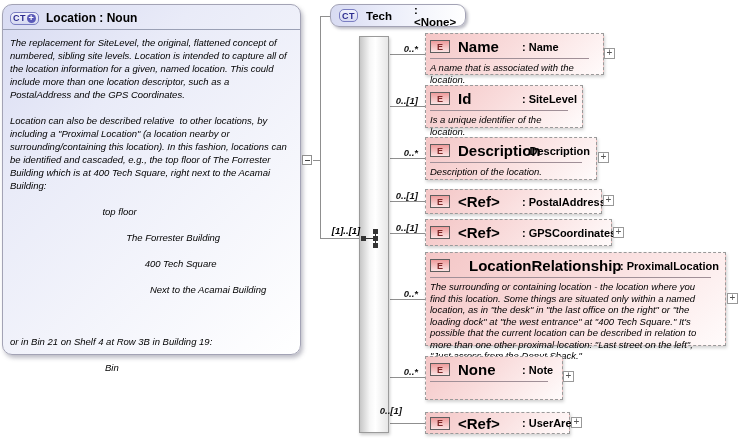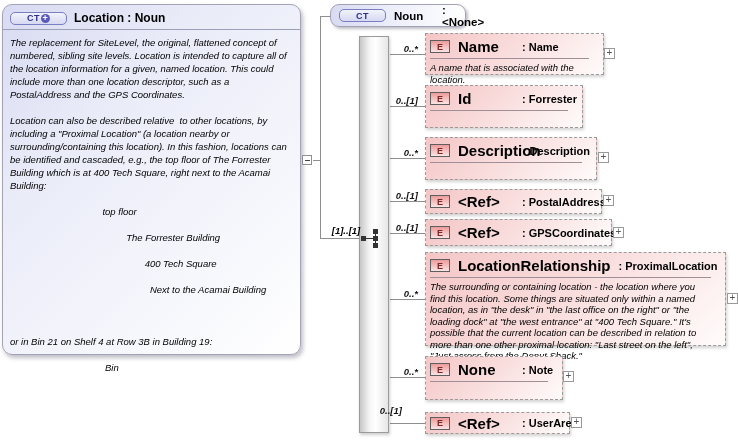--- a/index.html
+++ b/index.html
@@ -30,21 +30,21 @@
   .annot-title{font-weight:bold;font-size:12px;}
   .annot-body{
     padding:6px 7px;
     font-style:italic;font-size:9.5px;line-height:13px;
     white-space:pre-wrap;
   }
 
   
   .ct-tag{
     display:inline-flex;align-items:center;justify-content:center;
-    height:13px;padding:0 16px;box-sizing:border-box;
+    height:13px;padding:0 2px;box-sizing:border-box;
     border:1.5px solid #7a7ec2;border-radius:5px;
     background:linear-gradient(#f2f3fc,#d6d9f1);
     color:#2d2d8f;font-weight:bold;font-size:9px;letter-spacing:.5px;
   }
   .ct-plusdot{
     display:inline-block;width:9px;height:9px;border-radius:50%;
     background:#5a5ab8;color:#fff;font-size:9px;line-height:9px;
     text-align:center;margin-left:1px;font-weight:bold;
   }
 
@@ -87,21 +87,21 @@
   .ebox.onerow{display:flex;align-items:center;}
   .ebox.onerow .ebox-title{padding:0 6px 0 4px;width:100%;}
   .e-tag{
     flex:0 0 auto;width:20px;height:13px;box-sizing:border-box;
     border:1px solid #5e5e5e;
     background:linear-gradient(#ee9b9b,#fbe3e3);
     color:#7c2727;font-weight:bold;font-size:9px;
     display:flex;align-items:center;justify-content:center;
   }
   .ebox-name{font-weight:bold;font-size:15px;min-width:56px;white-space:nowrap;}
-  .ebox-name.flow{min-width:0;}
+  .ebox-name.flow{min-width:0;margin-left:11px;}
   .ebox-type{font-weight:bold;font-size:11px;white-space:nowrap;}
   .ebox-sep{height:1px;background:#a08f97;margin:0 14px 0 4px;}
   .ebox-note{
     font-style:italic;font-size:9.5px;line-height:11.5px;
     padding:3px 24px 4px 4px;
   }
 
   
   .plus{
     width:11px;height:11px;box-sizing:border-box;
@@ -162,21 +162,21 @@
 </div>
 
 <div class="abs collapse">
     <span class="minus"></span>
   </div>
 
 <div class="abs type-box">
   <span class="ct-tag">
       <span>CT</span>
     </span>
-  <span class="type-name">Noun</span>
+  <span class="type-name">Tech</span>
   <span class="type-ref">: &lt;None&gt;</span>
 </div>
 
 <div class="abs model-bar"></div>
 <svg class="abs" style="left:358px;top:226px;" width="24" height="24">
   <g stroke="#333" stroke-width="1" fill="#333" shape-rendering="crispEdges">
     <rect x="3" y="10" width="4" height="4"></rect>
     <line x1="7" y1="12" x2="17" y2="12"></line>
     <line x1="17" y1="5" x2="17" y2="19"></line>
     <rect x="15" y="3" width="4" height="4"></rect>
@@ -203,32 +203,34 @@
   </div>
   <div class="ebox-sep"></div>
   <div class="ebox-note">A name that is associated with the location.</div>
 </div>
 <div class="abs plus" style="left:604px;top:48px;">+</div>
 
 <div class="abs ebox" style="left:425px;top:85px;width:158px;height:43px;">
   <div class="ebox-title">
     <span class="e-tag">E</span>
     <span class="ebox-name">Id</span>
-    <span class="ebox-type">: Forrester</span>
-  </div>
-  <div class="ebox-sep"></div>
+    <span class="ebox-type">: SiteLevel</span>
+  </div>
+  <div class="ebox-sep"></div>
+  <div class="ebox-note">Is a unique identifier of the location.</div>
 </div>
 
 <div class="abs ebox" style="left:425px;top:137px;width:172px;height:43px;">
   <div class="ebox-title">
     <span class="e-tag">E</span>
     <span class="ebox-name">Description</span>
     <span class="ebox-type">: Description</span>
   </div>
   <div class="ebox-sep"></div>
+  <div class="ebox-note">Description of the location.</div>
 </div>
 <div class="abs plus" style="left:598px;top:152px;">+</div>
 
 <div class="abs ebox onerow" style="left:425px;top:189px;width:177px;height:25px;">
   <div class="ebox-title">
     <span class="e-tag">E</span>
     <span class="ebox-name">&lt;Ref&gt;</span>
     <span class="ebox-type">: PostalAddress</span>
   </div>
 </div>

